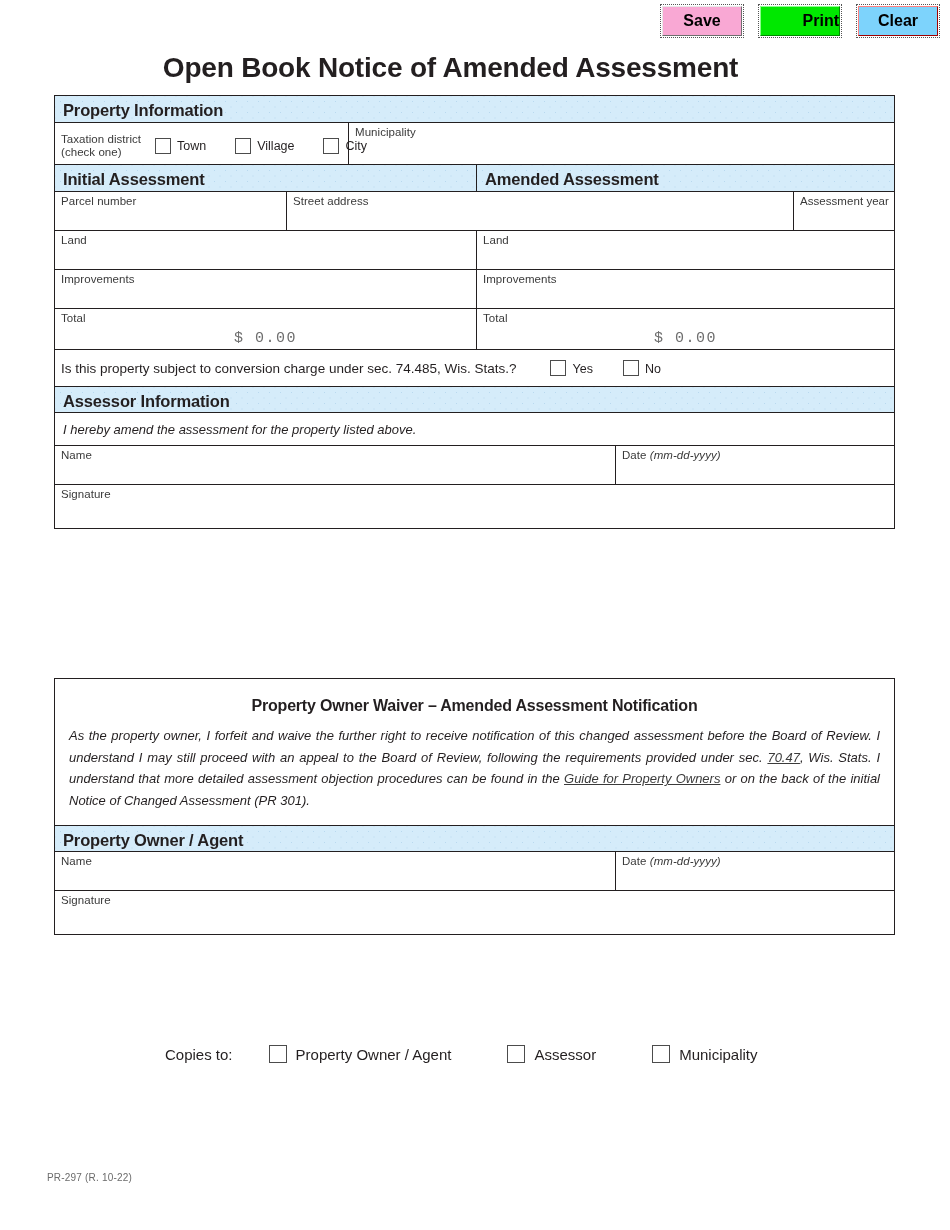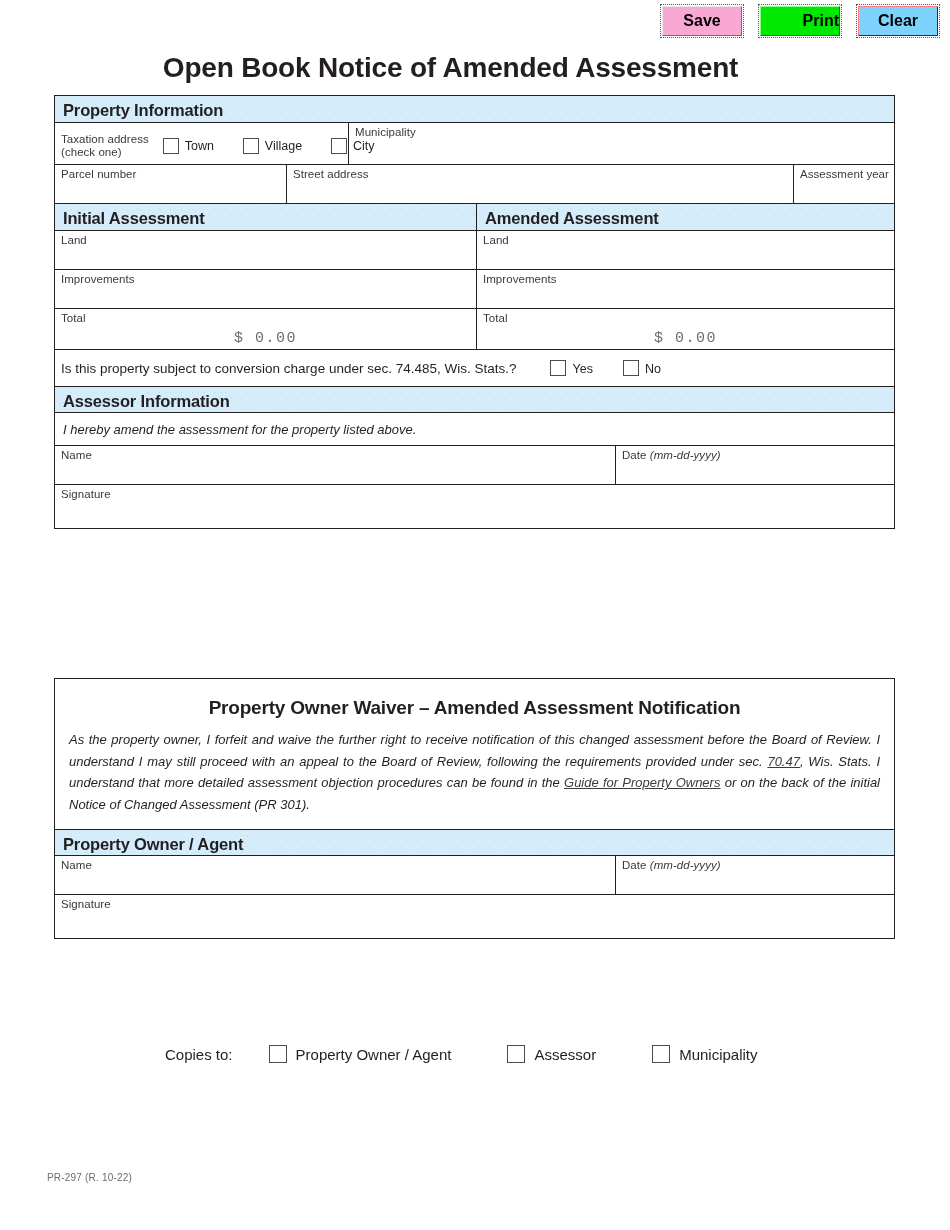--- a/index.html
+++ b/index.html
@@ -136,21 +136,21 @@
   .stmt {
     font-size: 13px;
     font-style: italic;
     color: #231f20;
     padding: 9px 0 0 8px;
   }
 
   
   .waiver-title {
     text-align: center;
-    font-size: 19px;
+    font-size: 16px;
     font-weight: bold;
     color: #231f20;
     padding: 18px 0 2px 0;
     letter-spacing: -0.2px;
   }
   .waiver-body {
     font-size: 13px;
     font-style: italic;
     line-height: 21.5px;
     color: #231f20;
@@ -198,55 +198,55 @@
 
 <div class="page-title">Open Book Notice of Amended Assessment</div>
 
 <div class="sheet" id="block-property">
 
   <div class="band">Property Information</div>
 
   <div class="row bt" style="height:42px;">
     <div class="cell" style="width:293px;display:flex;align-items:center;">
       <div style="padding-top:2px;">
-        <div class="fieldlabel">Taxation address</div>
+        <div class="fieldlabel">Taxation district</div>
         <div class="fieldlabel it">(check one)</div>
       </div>
       <div style="margin-left:14px;white-space:nowrap;">
         <span class="cb"></span><span class="cb-lab">Town</span>
         <span style="display:inline-block;width:20px;"></span>
         <span class="cb"></span><span class="cb-lab">Village</span>
         <span style="display:inline-block;width:20px;"></span>
         <span class="cb"></span><span class="cb-lab">City</span>
       </div>
     </div>
     <div class="cell bl" style="width:268px;">
       <div class="fieldlabel">Municipality</div>
       <div class="fieldlabel"></div>
     </div>
   </div>
 
-  <div class="row bt" style="height:39px;">
-    <div class="cell" style="width:231px;">
-      <div class="fieldlabel">Parcel number</div>
-      <div class="fieldlabel"></div>
-    </div>
-    <div class="cell bl" style="flex:1;">
-      <div class="fieldlabel">Street address</div>
-      <div class="fieldlabel"></div>
-    </div>
-    <div class="cell bl" style="width:101px;">
-      <div class="fieldlabel">Assessment year</div>
-      <div class="fieldlabel"></div>
-    </div>
-  </div>
-
   <div class="row bt">
     <div class="band" style="width:421px;">Initial Assessment</div>
     <div class="band bl" style="flex:1;">Amended Assessment</div>
+  </div>
+
+  <div class="row bt" style="height:39px;">
+    <div class="cell" style="width:231px;">
+      <div class="fieldlabel">Parcel number</div>
+      <div class="fieldlabel"></div>
+    </div>
+    <div class="cell bl" style="flex:1;">
+      <div class="fieldlabel">Street address</div>
+      <div class="fieldlabel"></div>
+    </div>
+    <div class="cell bl" style="width:101px;">
+      <div class="fieldlabel">Assessment year</div>
+      <div class="fieldlabel"></div>
+    </div>
   </div>
 
   <div class="row bt" style="height:39px;">
     <div class="cell" style="width:421px;">
       <div class="fieldlabel">Land</div>
       <div class="money"></div>
     </div>
     <div class="cell bl" style="flex:1;">
       <div class="fieldlabel">Land</div>
       <div class="money"></div>

